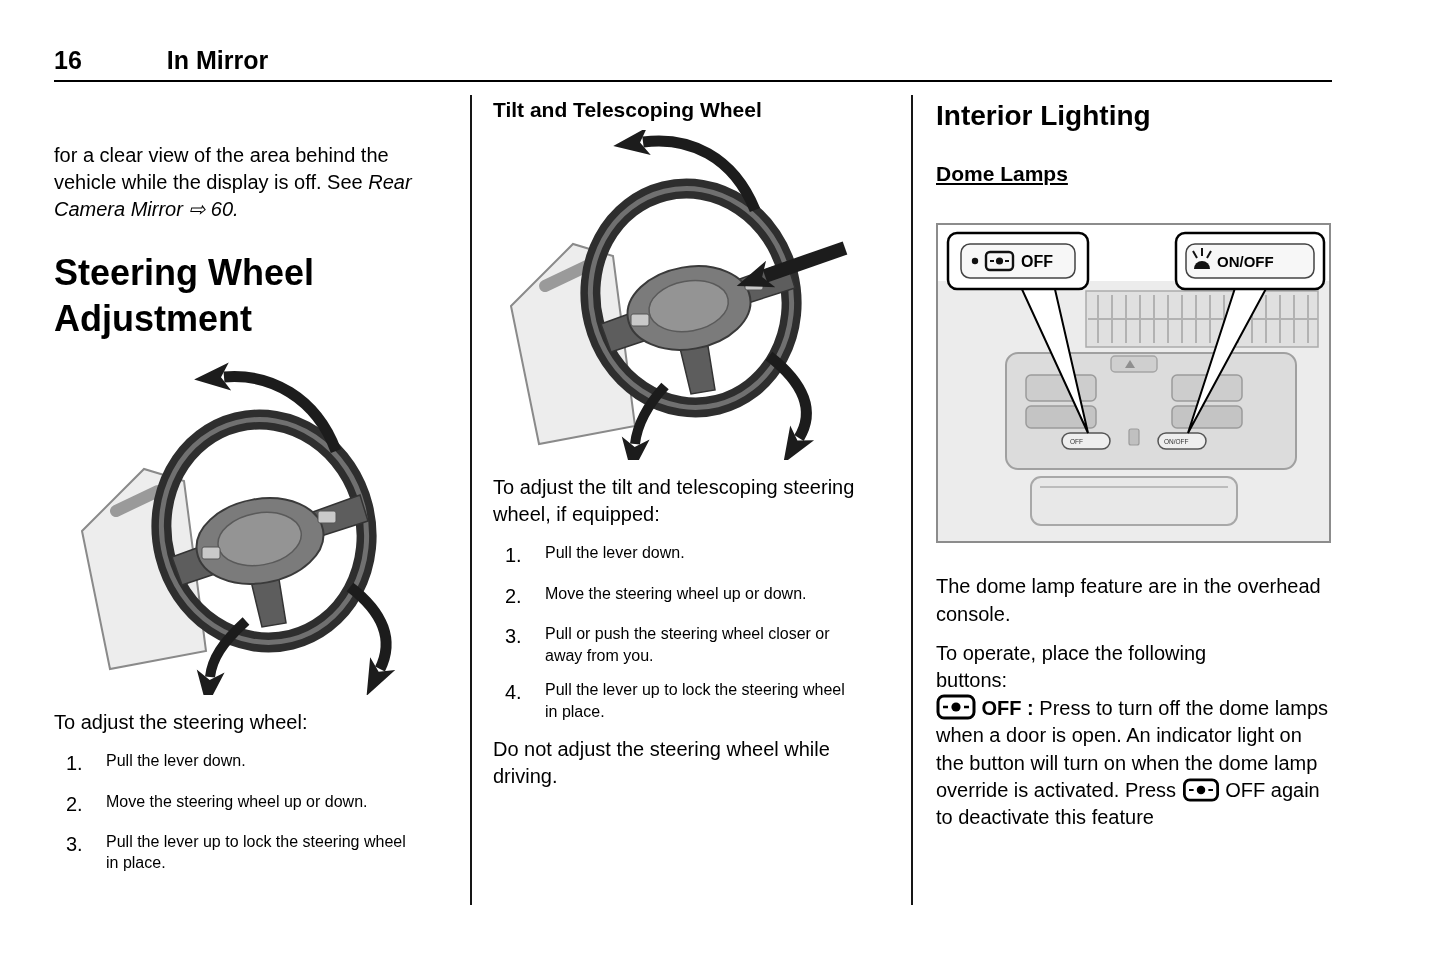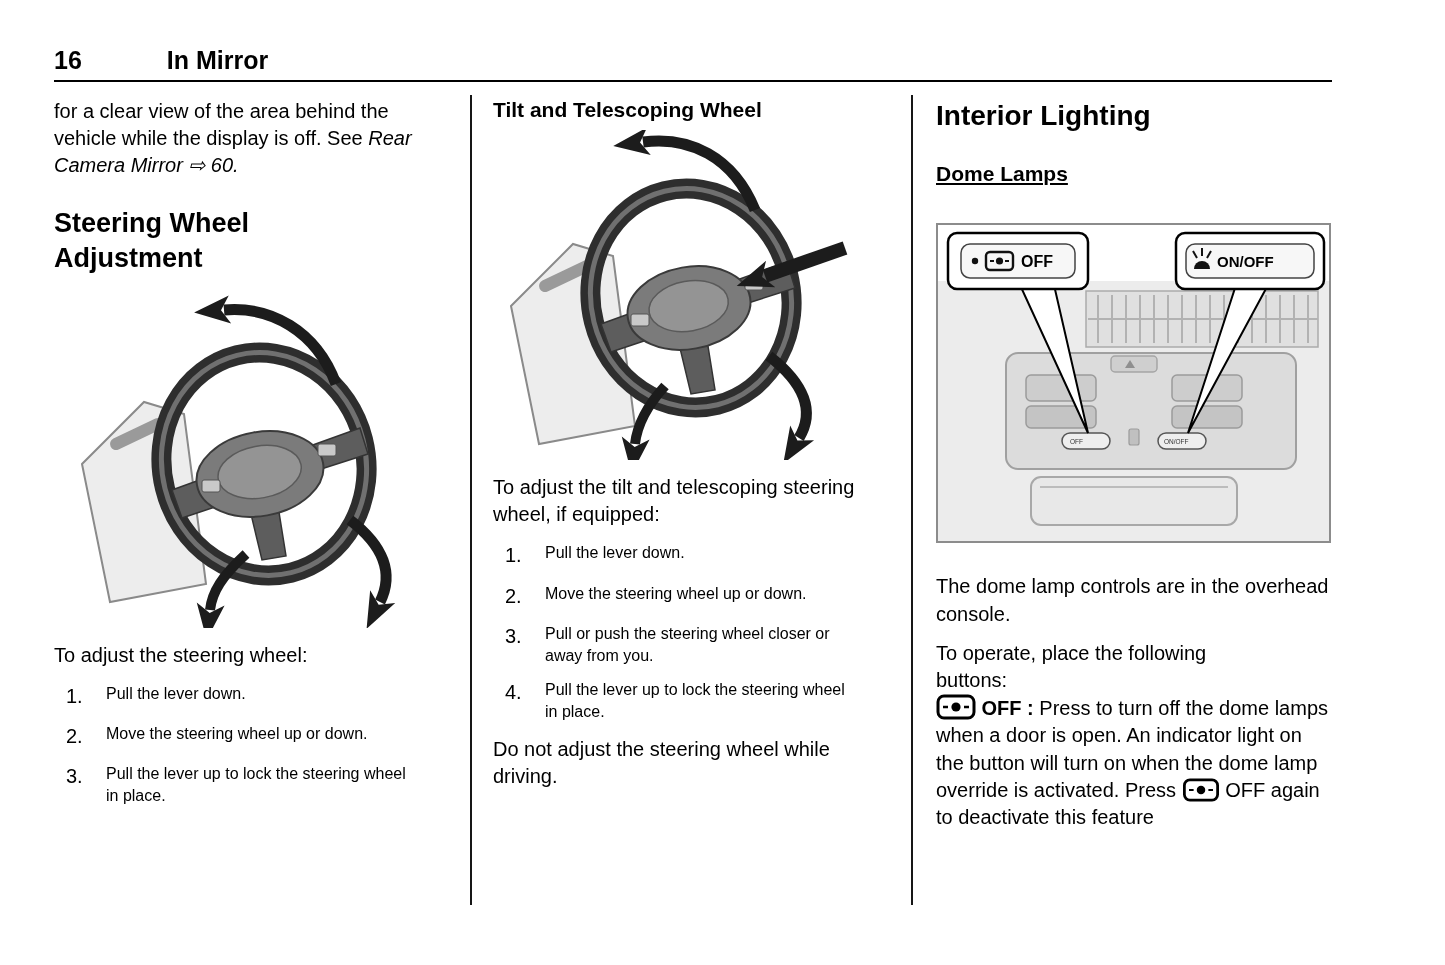--- a/index.html
+++ b/index.html
@@ -22,24 +22,24 @@
 
   
   .col { position:absolute; top:98px; }
   .col-1 { left:54px;  width:402px; }
   .col-2 { left:493px; width:400px; }
   .col-3 { left:936px; width:398px; }
 
   .body { font-size:20px; line-height:1.36; }
   .italic { font-style:italic; }
 
-  .h-big { font-size:27px; line-height:1.3; font-weight:700; }
+  .h-big { font-size:36px; line-height:1.3; font-weight:700; }
   .h-med { font-size:21px; font-weight:700; }
 
-  .col-1 .intro { margin-bottom:26px; }
+  .col-1 .intro { margin-bottom:26px;margin-top:44px; }
   .col-1 .h-big { max-width:300px; margin-bottom:16px; }
   .col-1 .figure { margin:4px 0 10px 0; }
 
   .col-2 .h-med { margin-bottom:8px; }
   .col-2 .figure { margin:4px 0 10px 0; }
 
   .lead { margin-bottom:14px; }
 
   .steps { margin-top:4px; }
   .step { display:flex; margin:0 0 13px 12px; }
@@ -254,21 +254,21 @@
         <rect x="250" y="21" width="128" height="34" rx="9" fill="#f7f7f7" stroke="#444" stroke-width="1.5"></rect>
         <g>
           <path d="M258,46 a8,8 0 0 1 16,0 z" fill="#111"></path>
           <path d="M261,35 l-4,-7 M266,33 l0,-8 M271,35 l4,-7" stroke="#111" stroke-width="2" fill="none"></path>
         </g>
         <text x="281" y="44" font-size="15" font-weight="bold" fill="#000">ON/OFF</text>
       </g>
     </svg>
   </div>
 
-  <p class="body para">The dome lamp controls are in the overhead console.</p>
+  <p class="body para">The dome lamp feature are in the overhead console.</p>
   <p class="body para2">To operate, place the following buttons:</p>
 
   <p class="body rich">
     <span class="inline-icon">
       <svg width="40" height="26" viewBox="0 0 40 26">
         <rect x="2" y="2" width="36" height="22" rx="6" fill="none" stroke="#000" stroke-width="3"></rect>
         <circle cx="20" cy="13" r="4.6" fill="#000"></circle>
         <path d="M7,13 h5 M28,13 h5" stroke="#000" stroke-width="2.4"></path>
       </svg>
     </span>

